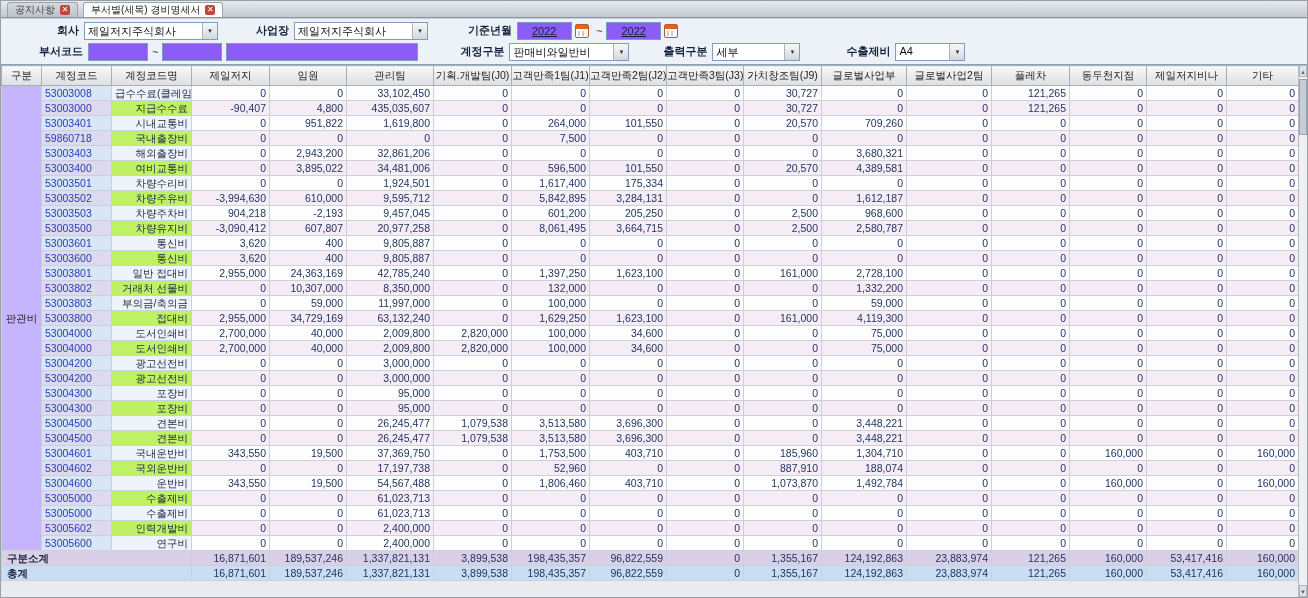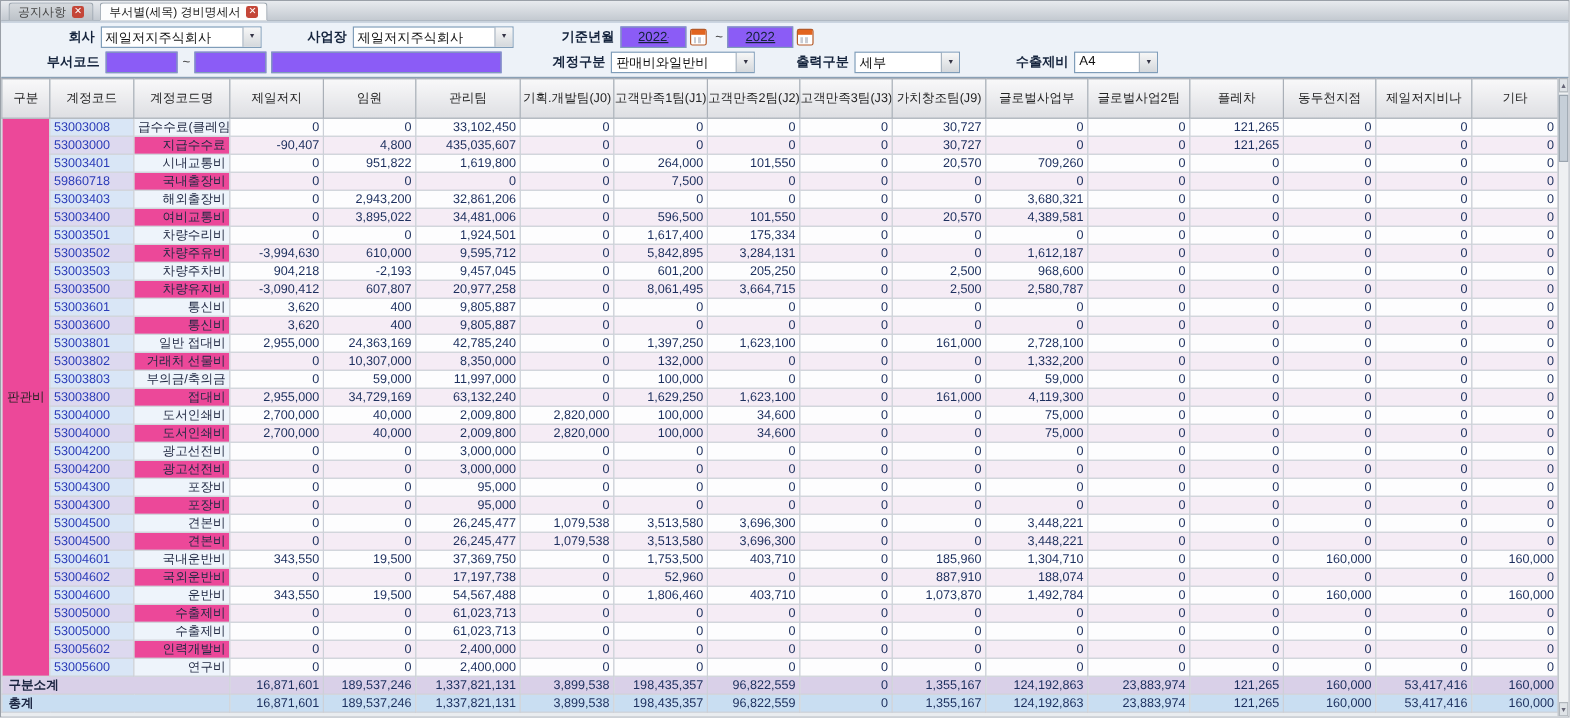--- a/index.html
+++ b/index.html
@@ -39,31 +39,31 @@
   .cal { width:14px; height:14px; margin:0 3px; position:relative; background:#fff;
          border:1px solid #b55a28; border-radius:2px; cursor:pointer; }
   .cal::before { content:""; position:absolute; top:0; left:0; right:0; height:4px; background:#e2641f; }
   .cal::after { content:""; position:absolute; left:2px; right:2px; top:6px; height:5px;
                 background:repeating-linear-gradient(90deg,#c8ccd4 0 2px,transparent 2px 4px); }
   .tilde { margin:0 4px; color:#333; font-size:11px; }
 
   
   .gridwrap { position:relative; flex:1 1 auto; background:#e9ecef; overflow:hidden; }
   table.grid { border-collapse:collapse; table-layout:fixed; width:1297px; }
-  .grid th { height:33px; background:linear-gradient(#f8f8f9,#dedfe3); border:1px solid #a9afb7;
+  .grid th { height:20px; background:linear-gradient(#f8f8f9,#dedfe3); border:1px solid #a9afb7;
              font-size:10.5px; font-weight:normal; color:#222; text-align:center; overflow:hidden; white-space:nowrap; }
   .grid td { height:15px; line-height:14px; border:1px solid #ccd0d8; font-size:10.5px;
              overflow:hidden; white-space:nowrap; padding:0 3px; background:#fdfdfe; }
   .grid td.num { text-align:right; color:var(--number-text,#1c2f5e); }
   .grid td.code { color:var(--code-text,#2b3cb8); background:var(--code-col-bg,#d9e6f6); }
   .grid td.name { text-align:right; color:#222a44; background:#eef4fb; }
   .grid tr.stripe td { background:var(--stripe-bg,#f5ecf5); }
   .grid tr.stripe td.code { background:#ddd9ef; }
-  .grid tr.stripe td.name { background:#ec4899; }
-  .grid td.groupcell { background:#ec4899; text-align:center; vertical-align:middle;
+  .grid tr.stripe td.name { background:#bef264; }
+  .grid td.groupcell { background:#c4b5fd; text-align:center; vertical-align:middle;
                        color:#222; font-size:10.5px; }
   .grid tr.subtotal td { background:var(--subtotal-bg,#d9d0e8); }
   .grid tr.total td { background:var(--total-bg,#c9def2); }
   .grid td.sumlabel { font-weight:bold; color:#1a2440; text-align:left; padding-left:5px; }
 
   
   .vscroll { position:absolute; top:0; right:0; bottom:0; width:9px; background:#eef0f2;
              border-left:1px solid #b6bcc2; }
   .sarrow { position:absolute; left:0; right:0; height:12px; background:#dfe3e7; color:#667;
             font-size:6px; text-align:center; line-height:12px; border:1px solid #b0b6bc; cursor:pointer; }

